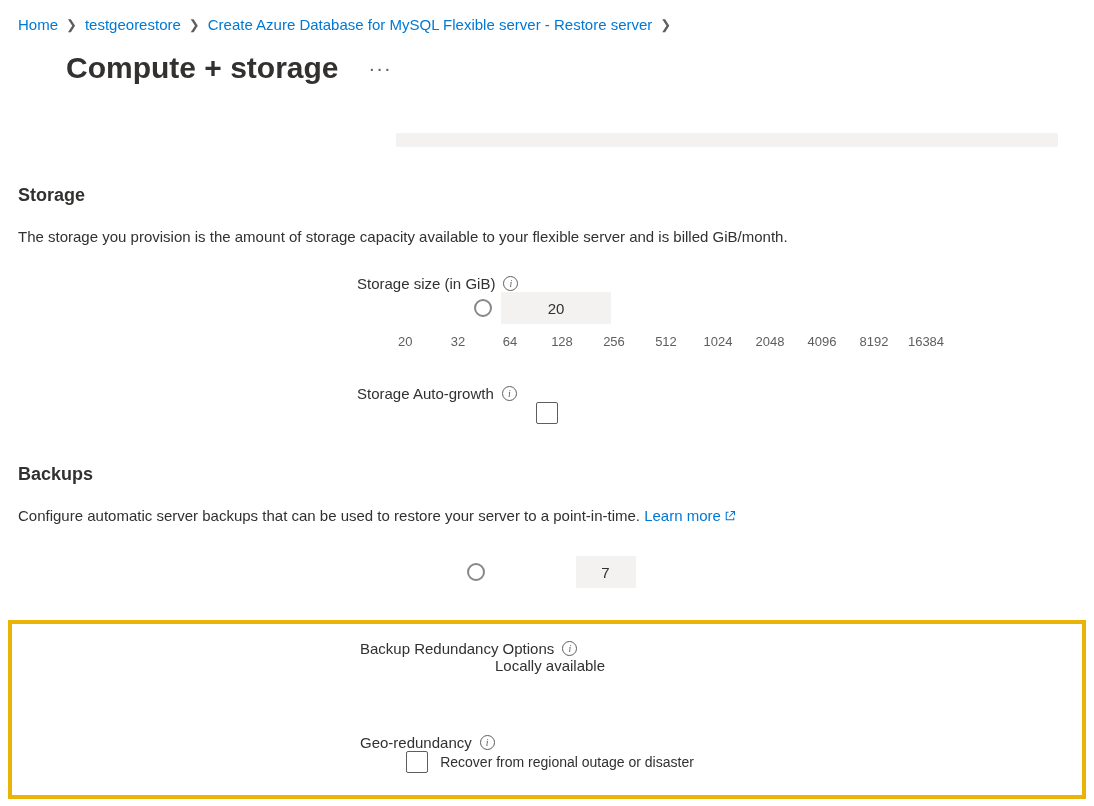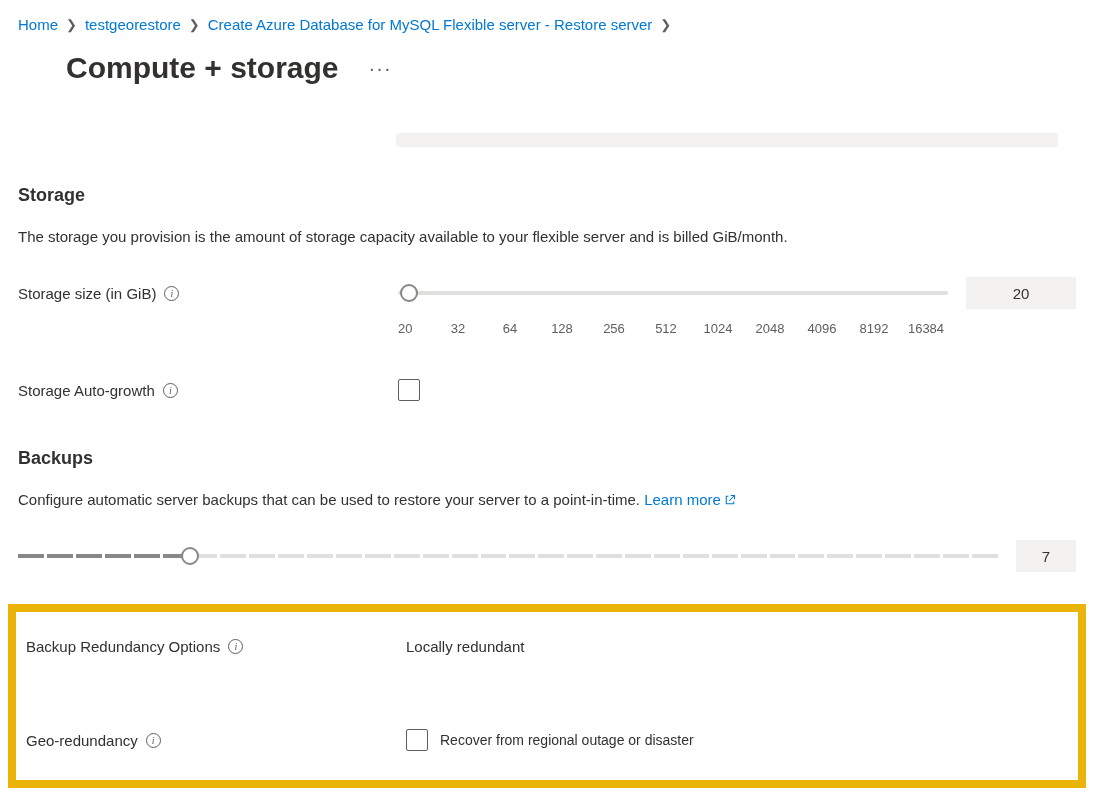--- a/index.html
+++ b/index.html
@@ -66,20 +66,21 @@
     .section-description {
       font-size: 15px;
       color: #323130;
       margin-bottom: 28px;
       line-height: 1.4;
     }
     .form-row {
       display: flex;
       align-items: center;
       min-height: 36px;
+      flex-direction: column;
     }
     .form-label-area {
       width: 380px;
       display: flex;
       align-items: center;
       gap: 8px;
       font-size: 15px;
       color: #323130;
     }
     .info-icon {
@@ -181,21 +182,21 @@
       color: #0078d4;
       text-decoration: none;
       cursor: pointer;
     }
     .ext-icon {
       display: inline-block;
       margin-left: 3px;
       font-size: 12px;
     }
     .highlight-box {
-      border: 8px solid #eab308;
+      border: 4px solid #eab308;
       margin-left: -10px;
       margin-right: -10px;
       padding: 16px 4px 22px 10px;
       margin-top: 30px;
       margin-bottom: 34px;
     }
     .static-value {
       font-size: 15px;
       color: #323130;
     }
@@ -315,21 +316,21 @@
     <input class="slider-value-box" style="width: 60px;" readonly="" value="7">
   </div>
 </div>
 
 <div class="highlight-box">
   <div class="form-row gap-30">
     <div class="form-label-area">
       <span>Backup Redundancy Options</span>
       <span class="info-icon">i</span>
     </div>
-    <div class="static-value">Locally redundant</div>
+    <div class="static-value">Locally available</div>
   </div>
   <div style="height:28px;"></div>
   <div class="form-row">
     <div class="form-label-area">
       <span>Geo-redundancy</span>
       <span class="info-icon">i</span>
     </div>
     <div class="checkbox-row">
       <div class="checkbox-box"></div>
       <span>Recover from regional outage or disaster</span>

